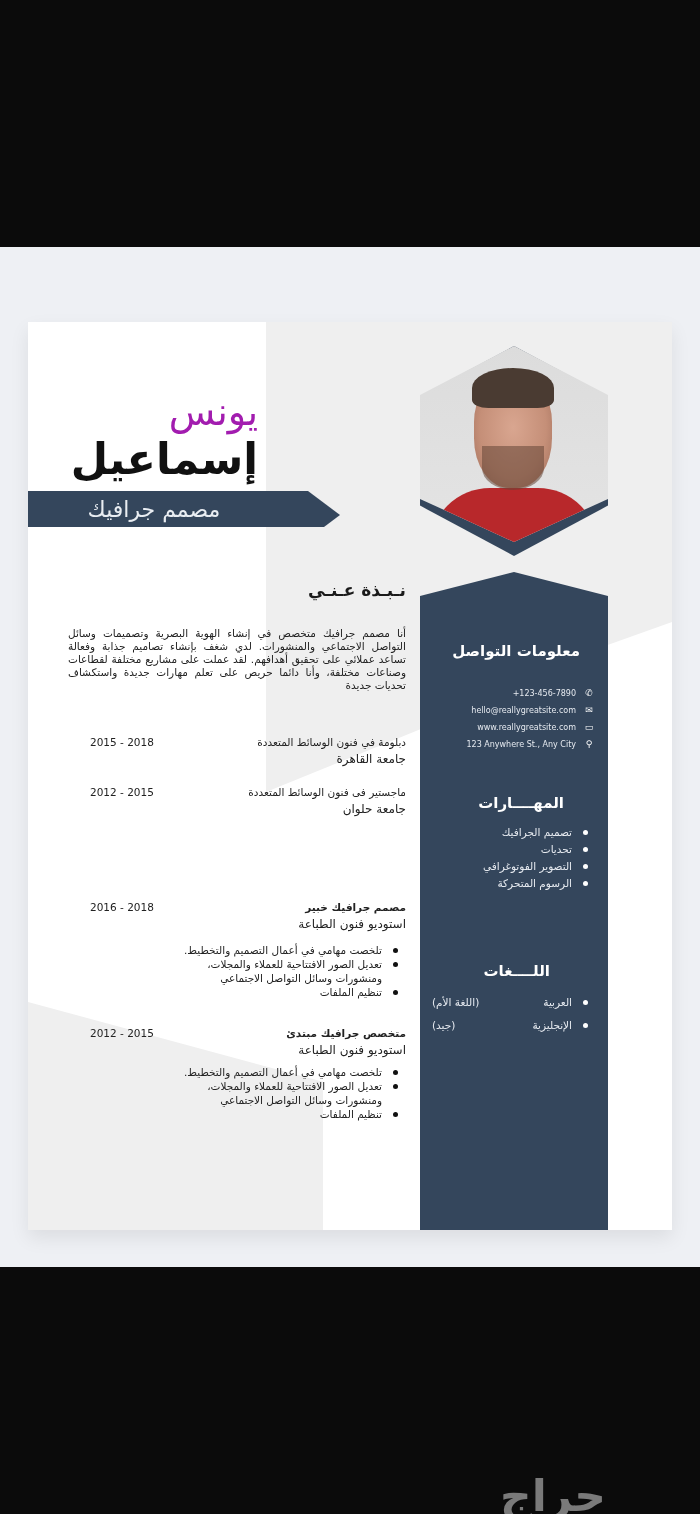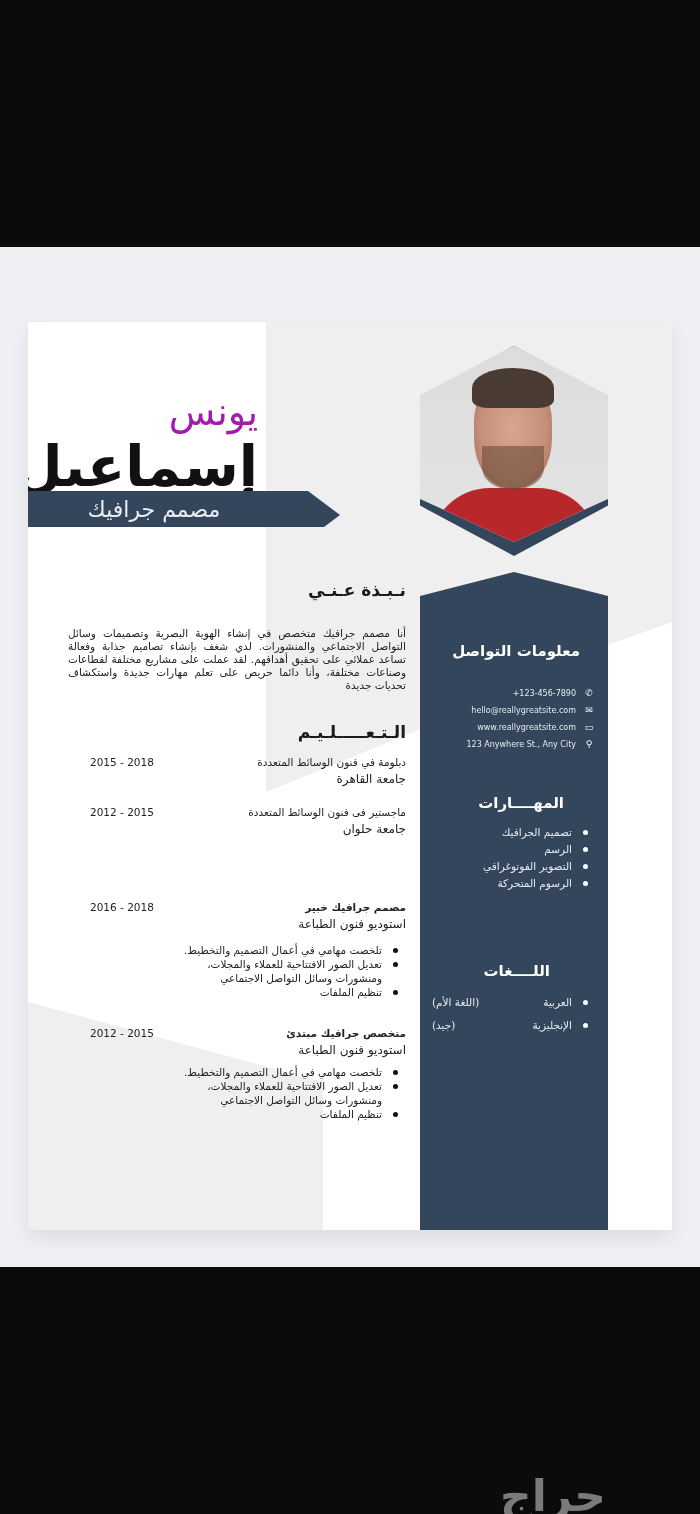--- a/index.html
+++ b/index.html
@@ -13,21 +13,21 @@
     box-shadow: 0 8px 18px rgba(0,0,0,0.08);
     overflow: hidden;
   }
   .bg-gray-mid { position: absolute; left: 238px; top: 0; width: 406px; height: 908px;
     background: #efefef; clip-path: polygon(0 0, 100% 0, 100% 305px, 0 470px); }
   .bg-white-right { position: absolute; left: 560px; top: 300px; width: 84px; height: 608px; background: #fff;
     clip-path: polygon(0 30px, 100% 0, 100% 100%, 0 100%); }
   .bg-gray-bottom { position: absolute; left: 0; top: 680px; width: 295px; height: 228px; background: #efefef;
     clip-path: polygon(0 0, 100% 35%, 100% 100%, 0 100%); }
   .name-first { position: absolute; right: 414px; top: 68px; font-size: 38px; color: #a21caf; font-weight: 400; direction: rtl; }
-  .name-last { position: absolute; right: 414px; top: 112px; font-size: 56px; color: #111; font-weight: 700; direction: rtl; }
+  .name-last { position: absolute; right: 414px; top: 112px; font-size: 43px; color: #111; font-weight: 700; direction: rtl; }
   .title-banner {
     position: absolute; left: 0; top: 169px; width: 312px; height: 36px; background: #34465c;
     clip-path: polygon(0 0, 280px 0, 312px 24px, 280px 48px, 0 48px);
     display: flex; align-items: center; justify-content: center; padding-right: 60px;
   }
   .title-banner span { color: #e9edf2; font-size: 22px; direction: rtl; }
   .photo-wrap { position: absolute; left: 392px; top: 24px; width: 188px; height: 210px; }
   .photo-frame { position: absolute; inset: 0; background: #34465c;
     clip-path: polygon(50% 0, 100% 24%, 100% 76%, 50% 100%, 0 76%, 0 24%); }
   .photo {
@@ -110,21 +110,21 @@
       <span class="txt">www.reallygreatsite.com</span>
     </div>
     <div class="contact-row" style="top:167px;">
       <span class="ic">⚲</span>
       <span class="txt">123 Anywhere St., Any City</span>
     </div>
 
     <div class="sb-heading" style="top:222px; right:44px;">المهــــارات</div>
     <ul class="sb-list" style="top:252px;">
       <li>تصميم الجرافيك</li>
-      <li>الرسم</li>
+      <li>تحديات</li>
       <li>التصوير الفوتوغرافي</li>
       <li>الرسوم المتحركة</li>
     </ul>
 
     <div class="sb-heading" style="top:390px; right:58px;">اللــــغات</div>
     <ul class="sb-list" style="top:422px;">
       <li>
         <div class="lang-row">
           <span>العربية</span>
           <span>(اللغة الأم)</span>
@@ -138,21 +138,20 @@
       </li>
     </ul>
   </div>
 
   <div class="main-col" style="top:258px;">
     <div class="section-heading">نـبـذة عـنـي</div>
     <p class="about-text">أنا مصمم جرافيك متخصص في إنشاء الهوية البصرية وتصميمات وسائل التواصل الاجتماعي والمنشورات. لدي شغف بإنشاء تصاميم جذابة وفعالة تساعد عملائي على تحقيق أهدافهم. لقد عملت على مشاريع مختلفة لقطاعات وصناعات مختلفة، وأنا دائما حريص على تعلم مهارات جديدة واستكشاف تحديات جديدة</p>
   </div>
 
   <div class="main-col" style="top:400px;">
-    <div class="section-heading">الـتـعـــــلـيـم</div>
     <div class="edu-item" style="margin-top:14px;">
       <div class="item-title">دبلومة في فنون الوسائط المتعددة</div>
       <div class="item-sub">جامعة القاهرة</div>
       <div class="item-date">2015 - 2018</div>
     </div>
     <div class="edu-item" style="margin-top:20px;">
       <div class="item-title">ماجستير فى فنون الوسائط المتعددة</div>
       <div class="item-sub">جامعة حلوان</div>
       <div class="item-date">2012 - 2015</div>
     </div>

